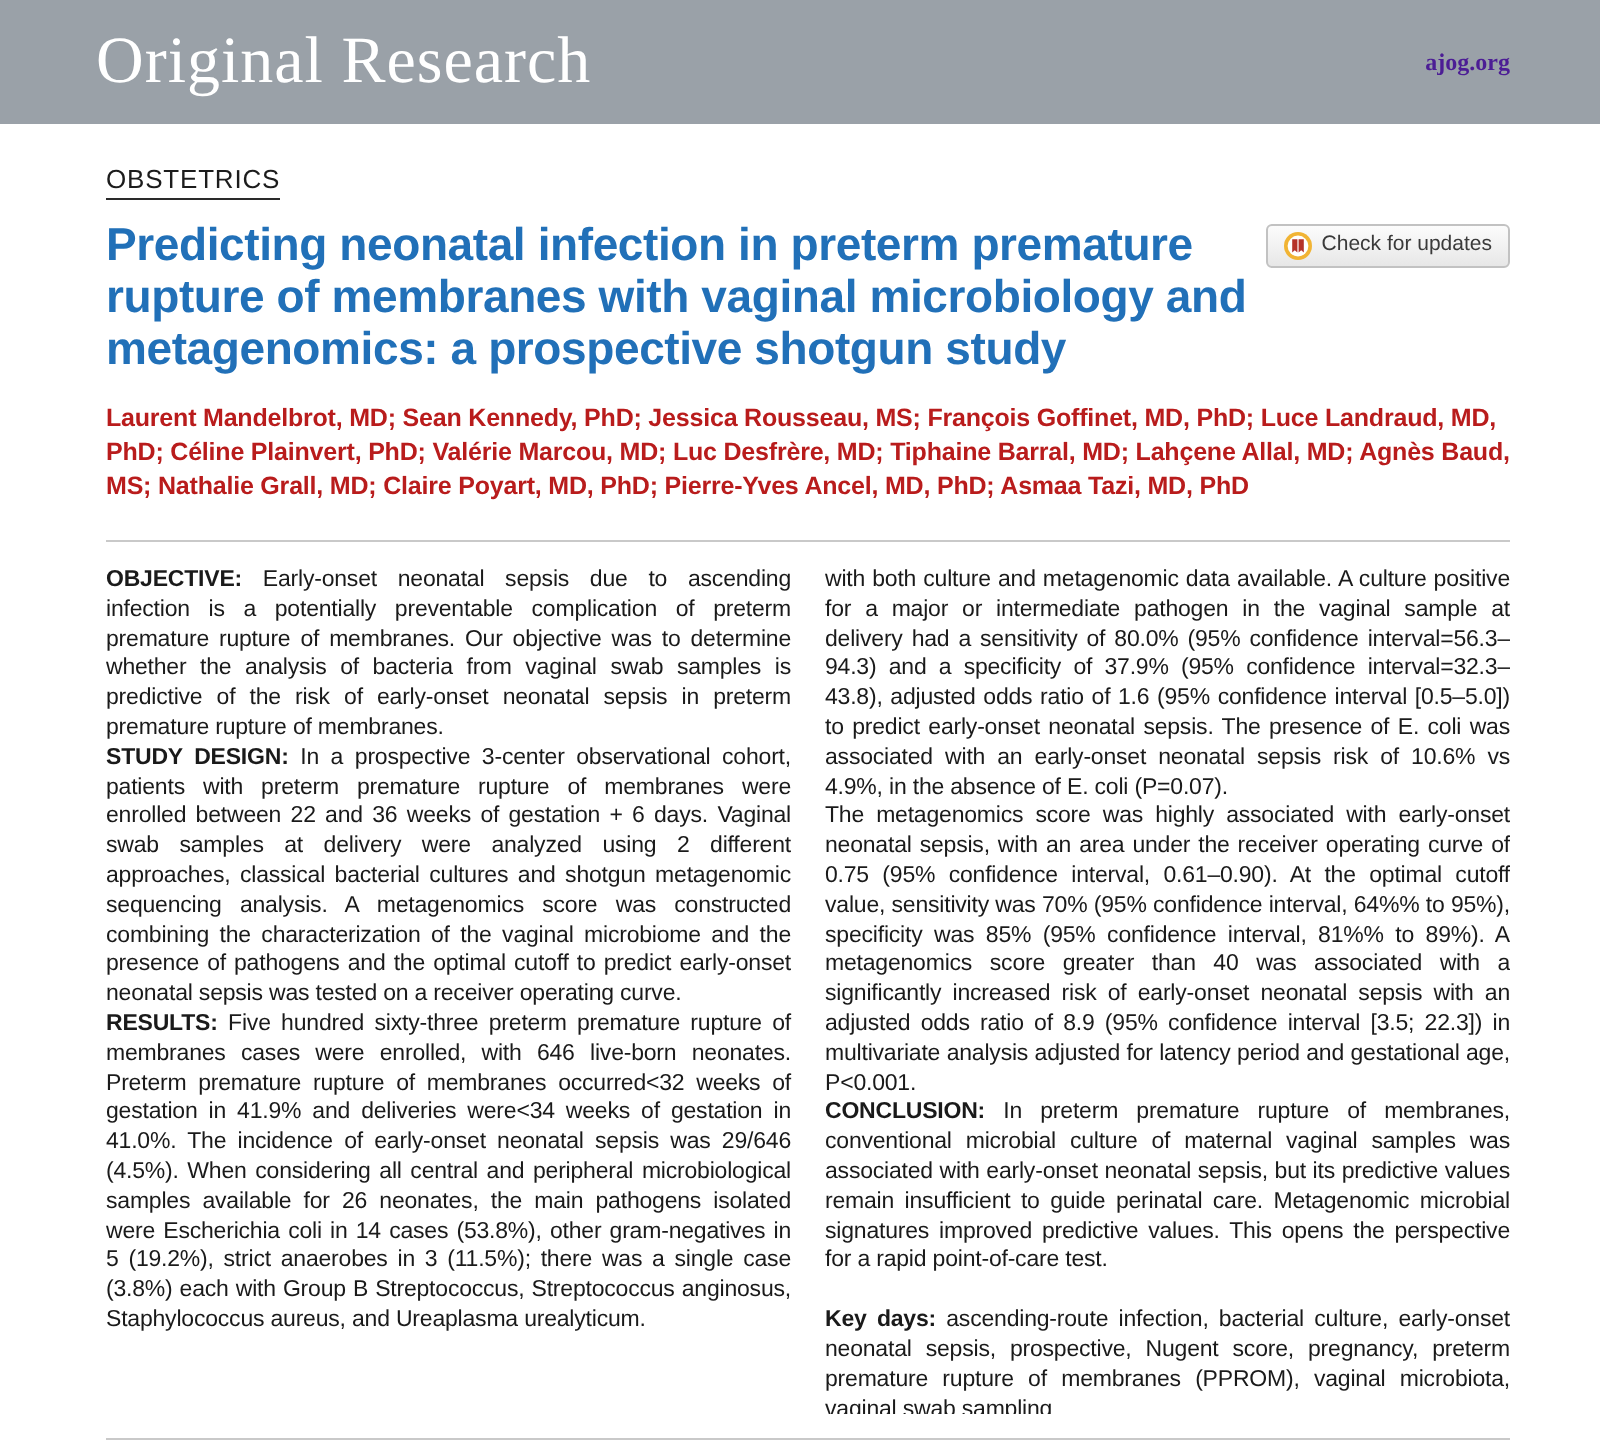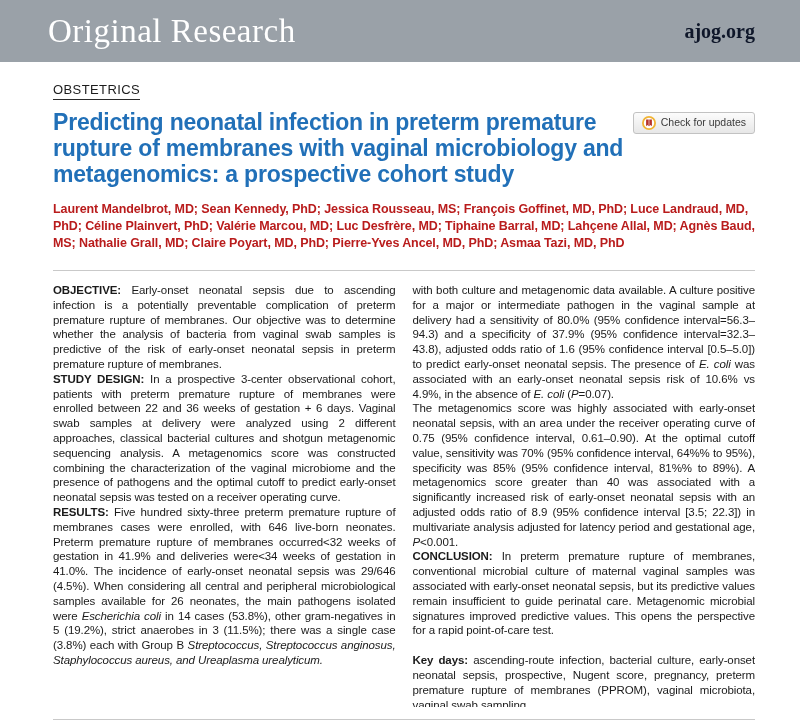--- a/index.html
+++ b/index.html
@@ -18,21 +18,21 @@
   .header{
     height:62px;flex:0 0 62px;background:var(--header-bg);
     display:flex;align-items:center;justify-content:space-between;
     padding:0 45px 0 48px;
   }
   .header-title{
     font-family:"Liberation Serif",serif;font-size:33px;color:#fff;
     letter-spacing:.5px;line-height:1;
   }
   .site-link{
-    font-family:"Liberation Serif",serif;font-size:20px;color:#0f172a;
+    font-family:"Liberation Serif",serif;font-size:12px;color:#4c1d95;
     font-weight:700;text-decoration:none;line-height:1;
   }
   .content{
     flex:1;min-height:0;display:flex;flex-direction:column;
     padding:20px 45px 7px 53px;
   }
   .section-label{
     font-size:13px;letter-spacing:.4px;color:#1c1c1c;
     border-bottom:1.5px solid #2a2a2a;width:max-content;
     padding-bottom:2px;margin:0 0 9px 0;
@@ -62,38 +62,38 @@
   .abstract{
     flex:1;min-height:0;overflow:hidden;
     display:flex;gap:17px;
     font-size:11.5px;line-height:14.8px;text-align:justify;
     letter-spacing:-.1px;color:var(--text);
   }
   .abs-col{flex:1 1 0;min-width:0}
   .abs-p{margin:0}
   .abs-p.spaced{margin-top:15px}
   .b{font-weight:700}
-  .i{font-style:italic}
+  .i{}
 </style>
 </head>
 <body>
 
 <div class="page">
 
   <header class="header">
     <span class="header-title">Original Research</span>
     <a class="site-link" href="#">ajog.org</a>
   </header>
 
   <main class="content">
 
     <div class="section-label">OBSTETRICS</div>
 
     <div class="title-row">
-      <h1 class="article-title">Predicting neonatal infection in preterm premature rupture of membranes with vaginal microbiology and metagenomics: a prospective cohort study</h1>
+      <h1 class="article-title">Predicting neonatal infection in preterm premature rupture of membranes with vaginal microbiology and metagenomics: a prospective shotgun study</h1>
       <button class="badge">
         <span style="display:inline-flex">
           <svg width="14" height="14" viewBox="0 0 14 14" aria-hidden="true">
             <circle cx="7" cy="7" r="7" fill="#f1b434"></circle>
             <circle cx="7" cy="7" r="5.2" fill="#ffffff"></circle>
             <path d="M4.1 3.6h2.6v6.6L5.4 9.1 4.1 10.2zM7.3 3.6h2.6v6.6L8.6 9.1 7.3 10.2z" fill="#b5332a"></path>
           </svg>
         </span>
         <span>Check for updates</span>
       </button>

